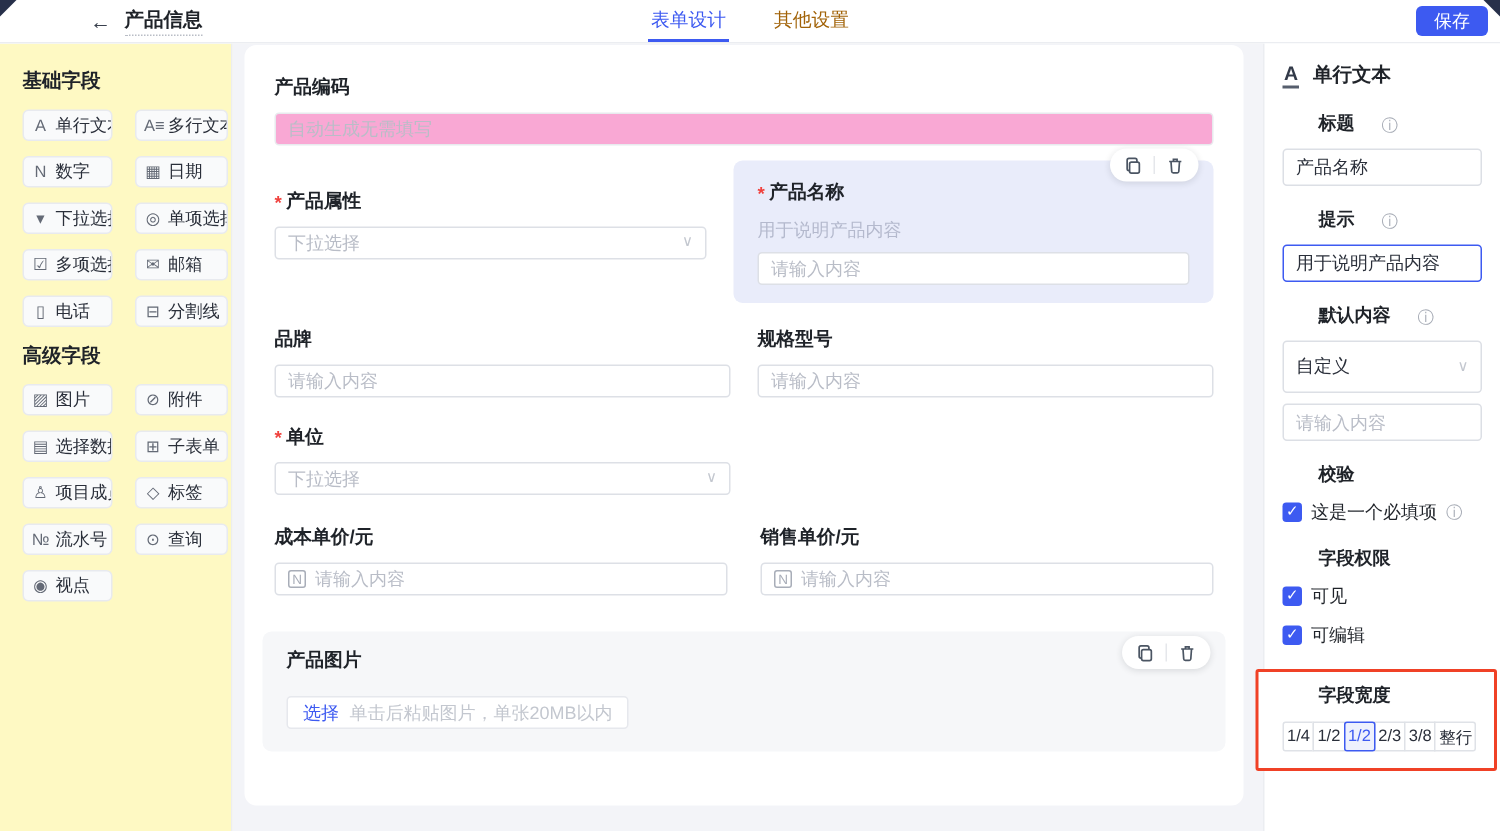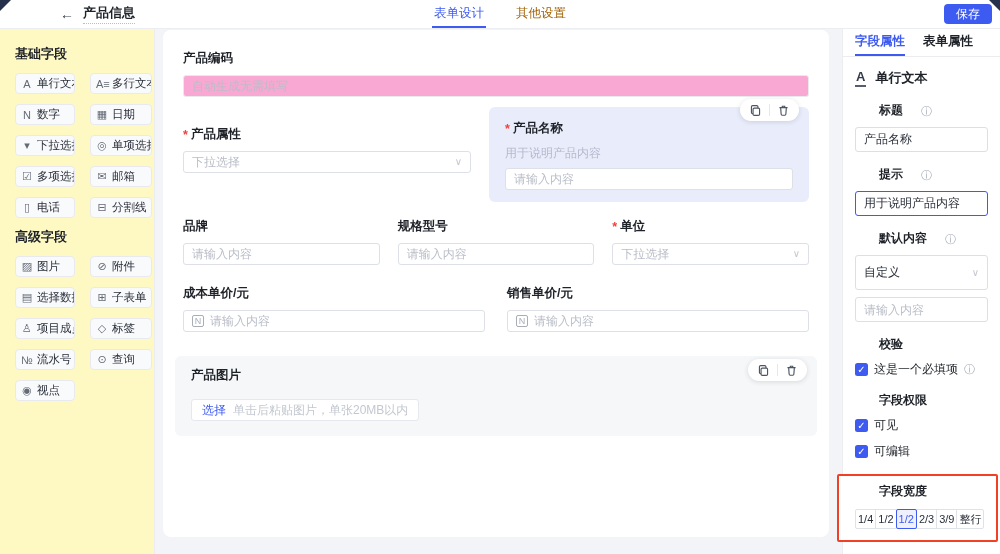--- a/index.html
+++ b/index.html
@@ -46,21 +46,21 @@
   .selectbox{height:22px;border:1px solid var(--inp-border);border-radius:3px;background:#fff;display:flex;align-items:center;justify-content:space-between;padding:0 8px;color:var(--ph);cursor:pointer;}
   .chev{color:#c3c7cf;font-size:10px;line-height:1;}
   .row1{margin-bottom:10px;}
   .row2{display:flex;gap:18px;margin-bottom:16px;}
   .row2-left{flex:1;padding-top:19px;min-width:0;}
   .sel-block{flex:1;background:#e9ecfa;border-radius:6px;padding:13px 16px 12px;position:relative;min-width:0;}
   .sel-block .help{color:#b4b9cd;margin:2px 0 6px;}
   .pill{position:absolute;top:-8px;right:10px;background:#fff;border-radius:14px;box-shadow:0 1px 5px rgba(31,35,41,.14);display:flex;align-items:center;height:22px;padding:0 9px;gap:7px;z-index:3;}
   .pill .sep{width:1px;height:12px;background:#e5e7eb;}
   .pill svg{display:block;cursor:pointer;}
-  .row3{display:grid;grid-template-columns:1fr 1fr 1fr;gap:18px;margin-bottom:20px;}
+  .row3{display:grid;grid-template-columns:1fr 1fr;gap:18px;margin-bottom:20px;}
   .row4{display:grid;grid-template-columns:1fr 1fr;gap:22px;margin-bottom:24px;}
   .inp-wrap{height:22px;border:1px solid var(--inp-border);border-radius:3px;display:flex;align-items:center;padding:0 8px;color:var(--ph);background:#fff;}
   .num-ico{width:12px;height:12px;border:1px solid #a8adb8;border-radius:2px;color:#a8adb8;font-size:9px;line-height:10px;text-align:center;margin-right:6px;flex:none;}
   .img-block{background:#f6f7f9;border-radius:6px;padding:11px 16px 15px;position:relative;margin:0 -8px;}
   .img-block .pill{top:3px;}
   .upload{display:inline-flex;align-items:center;gap:7px;background:#fff;border:1px solid #e6e8ed;border-radius:3px;height:22px;padding:0 10px;margin-top:7px;}
   .upload .act{color:var(--accent);cursor:pointer;}
   .upload .hint{color:#c3c7cf;}
 
   
@@ -297,24 +297,20 @@
           <div class="upload">
             <span class="act">选择</span>
             <span class="hint">单击后粘贴图片，单张20MB以内</span>
           </div>
         </div>
 
       </div>
     </section>
 
     <aside class="inspector">
-      <div class="insp-tabs">
-        <div class="i-tab active">字段属性</div>
-        <div class="i-tab">表单属性</div>
-      </div>
       <div class="insp-body">
         <div class="type-head">
           <span class="type-ico">A</span>
           <span>单行文本</span>
         </div>
 
         <div class="grp">
           <div class="grp-label">
             <span>标题</span>
             <span class="info">ⓘ</span>
@@ -363,20 +359,20 @@
           </div>
         </div>
 
         <div class="width-group">
           <div class="grp-label" style="margin-bottom:0;">字段宽度</div>
           <div class="w-opts">
               <div class="w-opt">1/4</div>
               <div class="w-opt">1/2</div>
               <div class="w-opt selected">1/2</div>
               <div class="w-opt">2/3</div>
-              <div class="w-opt">3/9</div>
+              <div class="w-opt">3/8</div>
               <div class="w-opt">整行</div>
             </div>
         </div>
       </div>
     </aside>
   </div>
 </div>
 
 </body></html>

